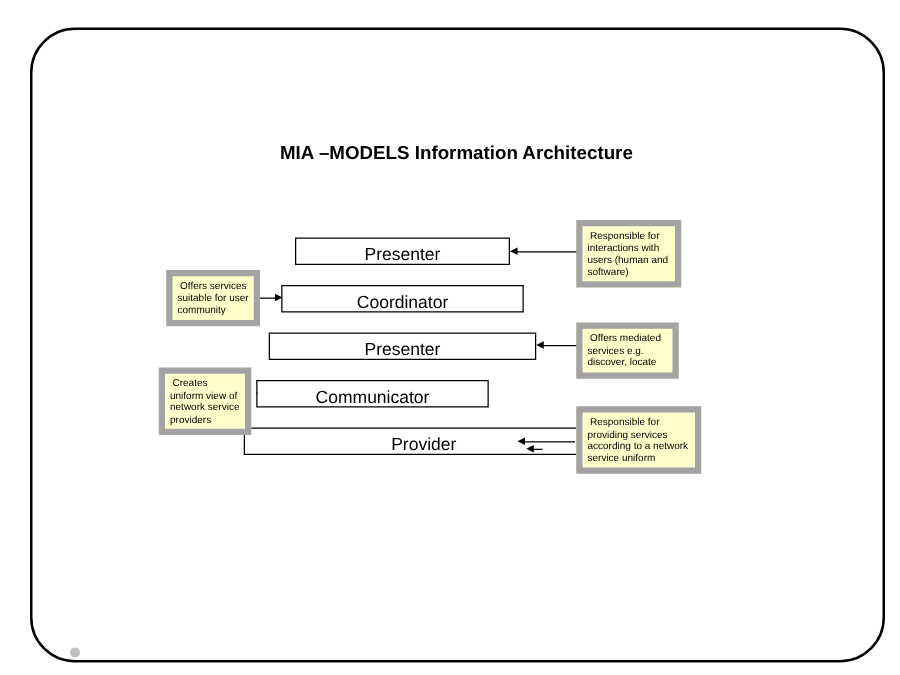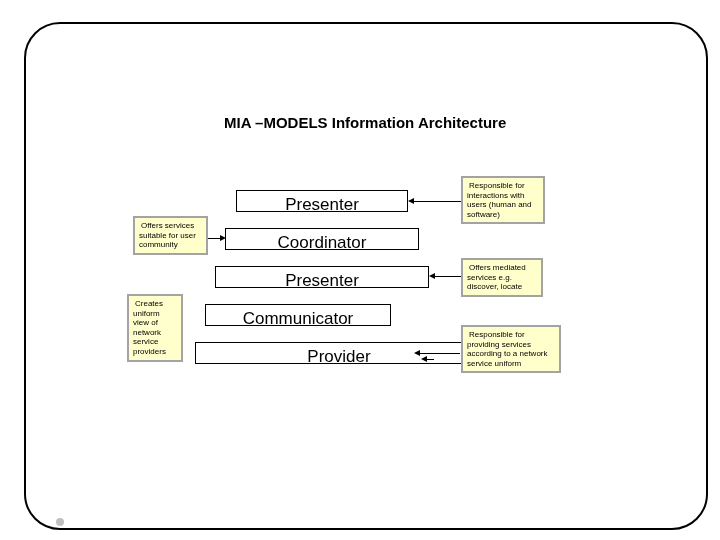--- a/index.html
+++ b/index.html
@@ -25,28 +25,28 @@
       top: 108px;
       font-size: 15px;
       font-weight: bold;
       color: #000;
     }
     .layer-box {
       position: absolute;
       border: 1px solid #000;
       background: #fff;
       text-align: center;
-      font-size: 17px;
+      font-size: 14px;
       color: #000;
       padding-top: 4px;
     }
     .note {
       position: absolute;
       background: #ffffcc;
-      border: 2px solid #a3a3a3;
+      border: 5px solid #a3a3a3;
       font-size: 8px;
       line-height: 1.2;
       color: #000;
       padding: 3px 4px;
     }
     .hline {
       position: absolute;
       height: 1px;
       background: #000;
     }
@@ -107,21 +107,21 @@
 <div class="note" style="left:455px; top:252px; width:82px;">
   <span>Offers mediated services e.g. discover, locate</span>
 </div>
 <div class="note" style="left:455px; top:319px; width:100px;">
   <span>Responsible for providing services according to a network service uniform</span>
 </div>
 
 <div class="note" style="left:127px; top:210px; width:75px;">
   <span>Offers services suitable for user community</span>
 </div>
-<div class="note" style="left:121px; top:288px; width:56px;">
+<div class="note" style="left:121px; top:288px; width:74px;">
   <span>Creates uniform view of network service providers</span>
 </div>
 
 <div class="hline arrow-left" style="left:407px; top:195px; width:48px;"></div>
 <div class="hline arrow-left" style="left:428px; top:270px; width:27px;"></div>
 <div class="hline arrow-left" style="left:413px; top:347px; width:41px;"></div>
 
 <div class="hline arrow-right" style="left:202px; top:232px; width:13px;"></div>
 <div class="hline" style="left:199px; top:308px; width:1px;"></div>
 

